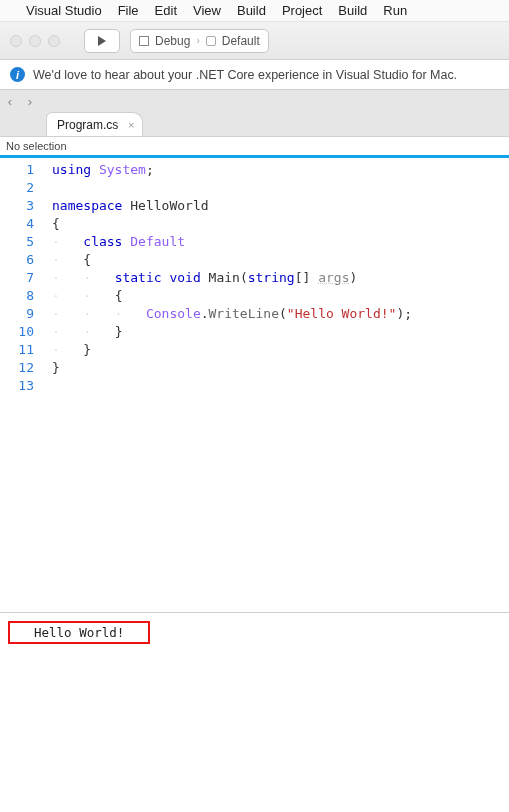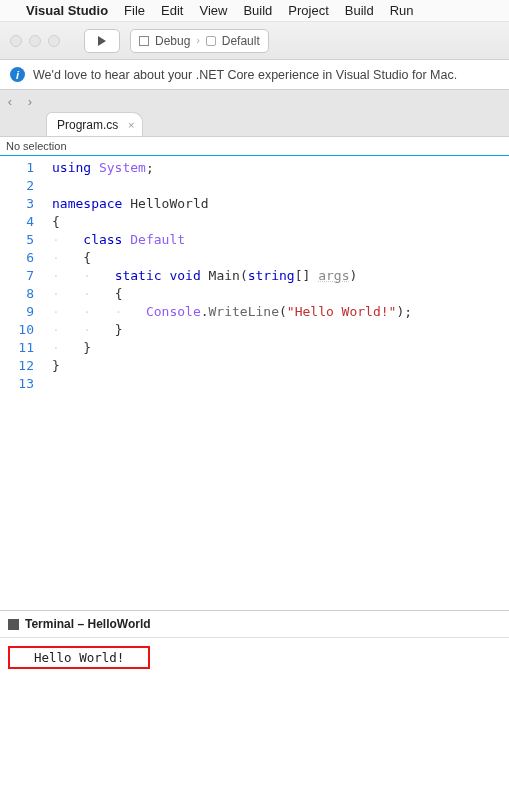--- a/index.html
+++ b/index.html
@@ -1,41 +1,41 @@
 <!DOCTYPE html>
 <html><head>
 <meta charset="utf-8">
 <style>
   * { margin: 0; padding: 0; box-sizing: border-box; }
   html, body { width: 509px; height: 812px; font-family: -apple-system, "Helvetica Neue", Arial, sans-serif; font-size: 13px; background: #fff; color: #222; }
   
   .mac-menubar { height: 22px; background: #fafafa; border-bottom: 1px solid #e5e5e5; display: flex; align-items: center; padding: 0 10px; gap: 16px; }
   .mac-menubar .apple { font-size: 14px; }
-  .mac-menubar .app-name { font-weight: 700; }
+  .mac-menubar .app-name { font-weight: 400; }
   .mac-menubar .menu-item { cursor: default; }
   
   .toolbar { height: 38px; background: linear-gradient(#f2f2f2,#e8e8e8); border-bottom: 1px solid #d0d0d0; display: flex; align-items: center; padding: 0 10px; gap: 10px; }
   .window-controls { display: flex; gap: 7px; margin-right: 14px; }
   .traffic { width: 12px; height: 12px; border-radius: 50%; background: #e6e6e6; border: 1px solid #d0d0d0; }
   .play-box { width: 36px; height: 24px; background: #fff; border: 1px solid #c8c8c8; border-radius: 5px; display: flex; align-items: center; justify-content: center; }
   .play-triangle { width: 0; height: 0; border-top: 5px solid transparent; border-bottom: 5px solid transparent; border-left: 8px solid #555; }
   .config-box { height: 24px; background: #fff; border: 1px solid #c8c8c8; border-radius: 5px; display: flex; align-items: center; padding: 0 8px; gap: 6px; color: #555; font-size: 12px; }
   .sq-icon { width: 10px; height: 10px; border: 1.5px solid #888; display: inline-block; }
   .chev { color: #aaa; font-size: 10px; }
   
   .info-bar { height: 30px; border-bottom: 1px solid #d0d0d0; display: flex; align-items: center; padding: 0 10px; gap: 8px; font-size: 12.5px; color: #444; background:#fff;}
   .info-icon { width: 15px; height: 15px; border-radius: 50%; background: #1f7fd6; color: #fff; font-size: 11px; font-weight: 700; display: flex; align-items: center; justify-content: center; font-style: italic; }
   
   .tab-region { background: #e6e6e6; border-bottom: 1px solid #d0d0d0; }
   .tab-nav { display:flex; align-items:center; height:22px;}
   .nav-arrow { width: 20px; text-align: center; color: #888; font-size: 13px;}
   .tabstrip { display: flex; align-items: flex-end; height: 24px; }
   .tab { background: #fff; border: 1px solid #d0d0d0; border-bottom: none; border-top-left-radius: 6px; border-top-right-radius: 10px; height: 24px; display: flex; align-items: center; padding: 0 24px 0 10px; font-size: 12px; position: relative; margin-left: 46px; }
   .tab .close { position: absolute; right: 8px; color: #999; font-size: 11px; }
-  .no-sel { font-size: 11px; color: #444; padding: 3px 6px; border-bottom: 1px solid #0ea5e9;}
+  .no-sel { font-size: 11px; color: #444; padding: 3px 6px; border-bottom: 3px solid #0ea5e9;}
   
   .editor { display: flex; font-family: Menlo, Consolas, monospace; font-size: 13px; line-height: 18px; height: 450px; overflow:hidden; background:#fff;}
   .gutter { width: 48px; text-align: right; color: #2a7bdc; padding: 3px 14px 3px 4px; user-select: none; }
   .code { padding: 3px 4px; white-space: pre; }
   .kw { color: #0000cc; }
   .type { color: #8b5cf6; }
   .str { color: #c03030; }
   .method { color: #666; }
   .param { color: #888; text-decoration: underline dotted #ccc;}
   .punct { color: #333; }
@@ -126,20 +126,16 @@
 <span class="guide">·   ·   </span><span class="punct">{</span>
 <span class="guide">·   ·   ·   </span><span class="type">Console</span><span class="punct">.</span><span class="method">WriteLine</span><span class="punct">(</span><span class="str">"Hello World!"</span><span class="punct">);</span>
 <span class="guide">·   ·   </span><span class="punct">}</span>
 <span class="guide">·   </span><span class="punct">}</span>
 <span class="punct">}</span>
 </div>
 </div>
 
 <div class="term-sep"></div>
 <div class="terminal-panel">
-  <div class="terminal-header">
-    <span class="prompt-sq"></span>
-    <span>Terminal – HelloWorld</span>
-  </div>
   <div class="terminal-body">
     <span class="highlight-box">Hello World!</span>
   </div>
 </div>
 
 </body></html>

